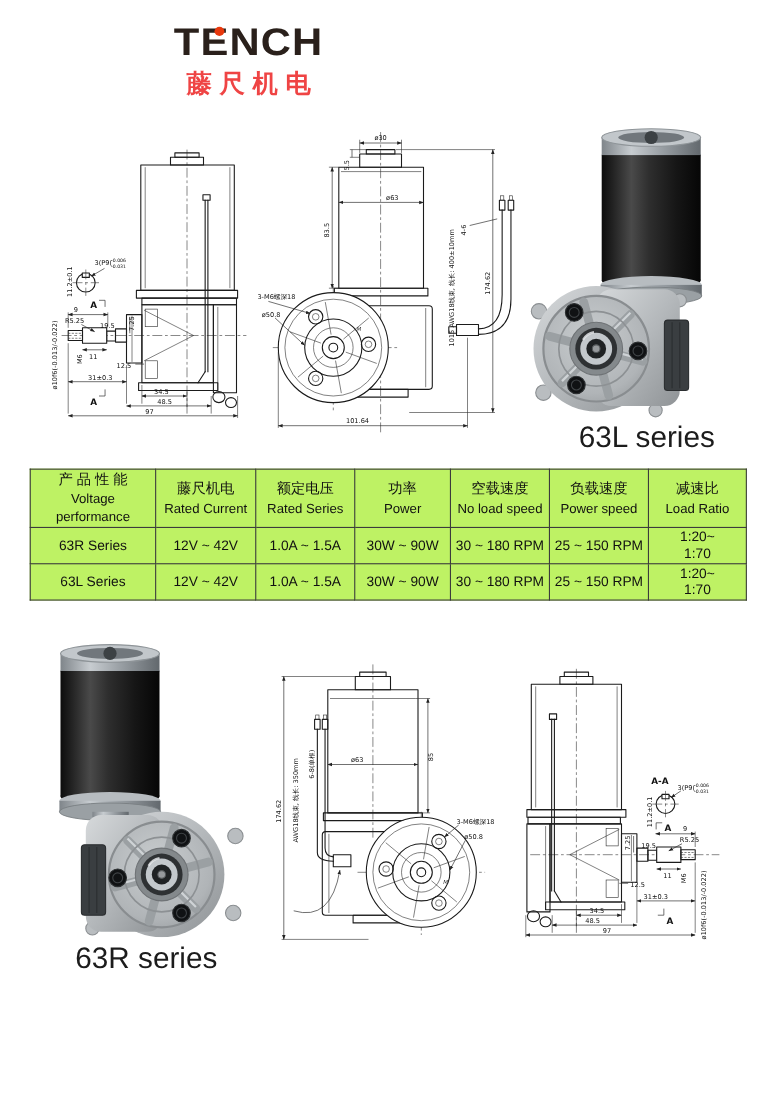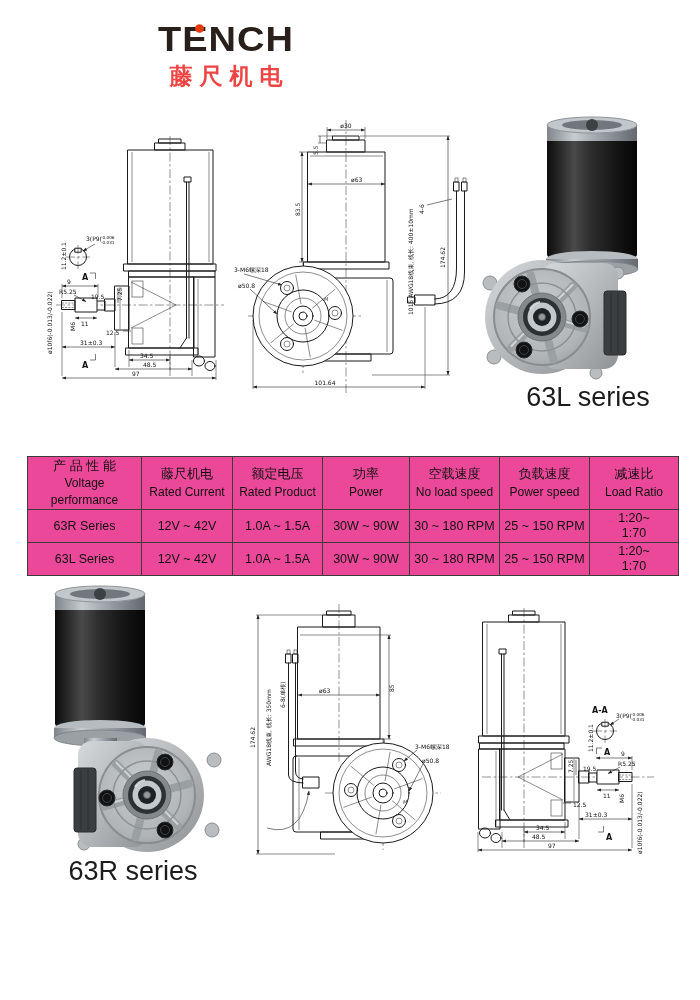--- a/index.html
+++ b/index.html
@@ -11,21 +11,21 @@
   .logo{left:136px;top:20px;width:180px;text-align:center}
   .logo-en{position:relative;display:inline-block;font-weight:800;font-size:38px;line-height:1.05;
            color:#2a201b;letter-spacing:1px;transform:scaleY(.92)}
   .logo-dot{position:absolute;width:9px;height:9px;border-radius:50%;background:#e8380d;left:37px;top:3px}
   .logo-cn{font-weight:700;font-size:23px;letter-spacing:7px;color:#ef4444;margin-top:1px;padding-left:7px}
 
   
   .series-label{font-size:27px;color:#1c1c1c;text-align:center}
 
   
-  table.spec{position:absolute;left:27px;top:456px;border-collapse:collapse;table-layout:fixed;background:#ec4899}
+  table.spec{position:absolute;left:27px;top:426px;border-collapse:collapse;table-layout:fixed;background:#bef264}
   table.spec td{border:1px solid #3c3c3c;text-align:center;vertical-align:middle;padding:0 2px}
   td.hd{height:45px;font-size:12px;line-height:1.4}
   td.hd .cn{font-size:13px}
   td.cell{height:32px;font-size:12.5px;line-height:1.15}
 
   
   svg .ln{fill:none;stroke:#1b1b1b;stroke-width:1;stroke-linejoin:round;stroke-linecap:square}
   svg .lnf{fill:#fff;stroke:#1b1b1b;stroke-width:1;stroke-linejoin:round}
   svg .thin{fill:none;stroke:#2e2e2e;stroke-width:.55}
   svg .cl{fill:none;stroke:#3a3a3a;stroke-width:.55;stroke-dasharray:9 2.5 2.5 2.5}
@@ -305,21 +305,21 @@
         <col style="width:90px">
         <col style="width:87px">
       <col style="width:90px">
         <col style="width:90px">
         <col style="width:89px">
     </colgroup>
     <tbody>
         <tr>
       <td class="hd"><span class="cn">产 品 性 能</span><br><span>Voltage performance</span></td>
       <td class="hd"><span class="cn">藤尺机电</span><br><span>Rated Current</span></td>
-      <td class="hd"><span class="cn">额定电压</span><br><span>Rated Product</span></td>
+      <td class="hd"><span class="cn">额定电压</span><br><span>Rated Series</span></td>
       <td class="hd"><span class="cn">功率</span><br><span>Power</span></td>
       <td class="hd"><span class="cn">空载速度</span><br><span>No load speed</span></td>
       <td class="hd"><span class="cn">负载速度</span><br><span>Power speed</span></td>
       <td class="hd"><span class="cn">减速比</span><br><span>Load Ratio</span></td>
     </tr>
     <tr>
       <td class="cell">63R Series</td>
       <td class="cell">12V ~ 42V</td>
       <td class="cell">1.0A ~ 1.5A</td>
       <td class="cell">30W ~ 90W</td>

